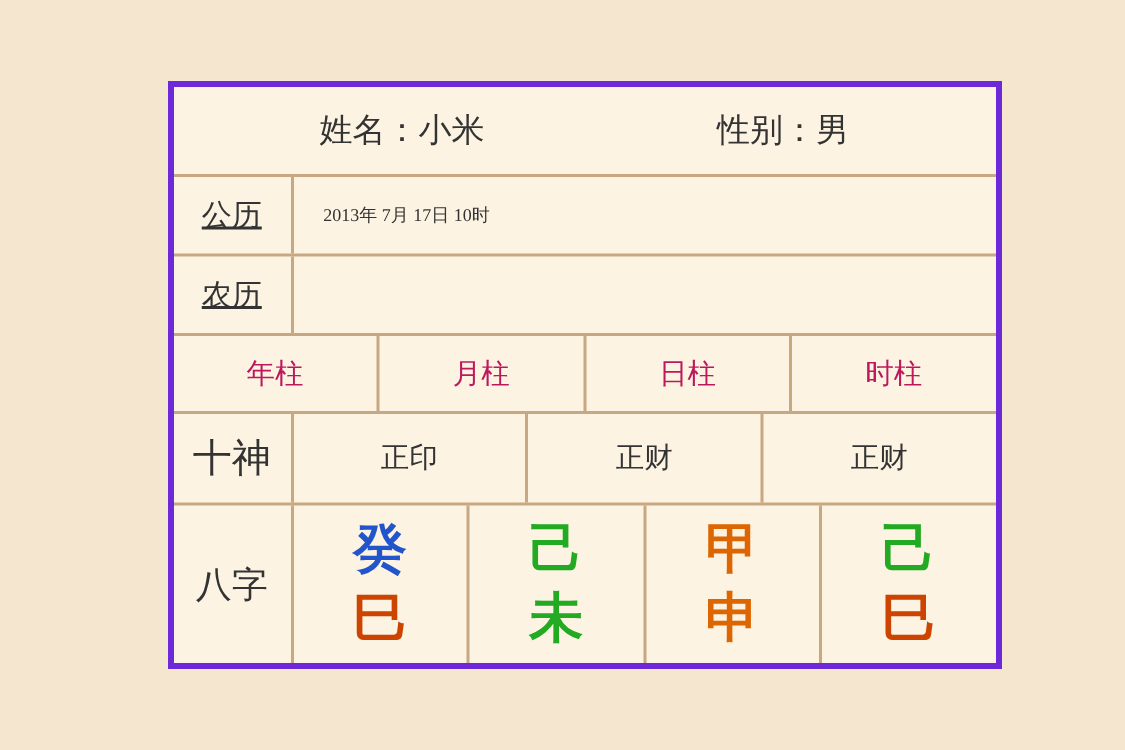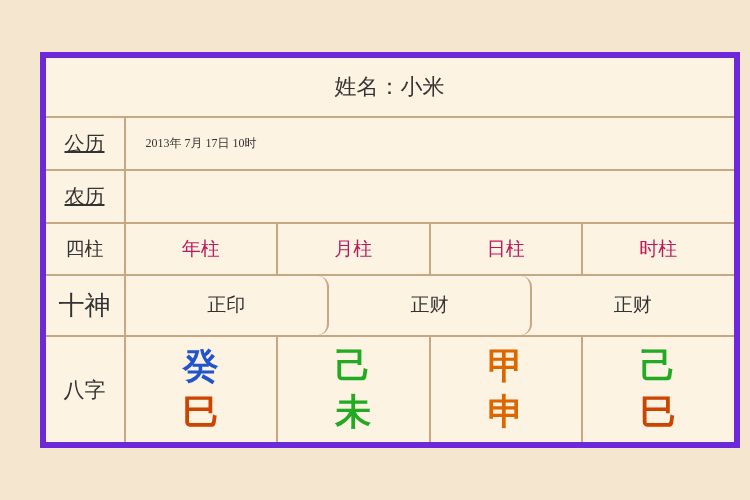--- a/index.html
+++ b/index.html
@@ -12,23 +12,23 @@
       width: 750px;
       height: 500px;
       background-color: #f5e6d0;
       font-family: "SimSun", "STSong", serif;
       display: flex;
       align-items: center;
       justify-content: center;
     }
 
     .container {
-      width: 700px;
+      width: 556px;
       background-color: #fdf3e3;
-      border: 6px solid #6d28d9;
+      border: 4px solid #6d28d9;
       margin-left: 29px;
     }
 
     .header-row {
       display: flex;
       justify-content: space-around;
       align-items: center;
       padding: 14px 20px;
       font-size: 22px;
       color: #333;
@@ -113,38 +113,37 @@
 
     .table-data-row .data-cell {
       flex: 1;
       display: flex;
       align-items: center;
       justify-content: center;
       font-size: 19px;
       color: #333;
       border-right: 2px solid #c8a882;
       padding: 12px 4px;
-      border-radius: 11px;
     }
 
     .table-data-row .data-cell:last-child {
       border-right: none;
     }
 
     .bazi-row {
       display: flex;
     }
 
     .bazi-row .row-label {
       width: 80px;
       min-width: 80px;
       display: flex;
       align-items: center;
       justify-content: center;
-      font-size: 21px;
+      font-size: 24px;
       color: #333;
       border-right: 2px solid #c8a882;
       padding: 12px 4px;
     }
 
     .bazi-row .bazi-cell {
       flex: 1;
       display: flex;
       flex-direction: column;
       align-items: center;
@@ -170,33 +169,33 @@
     .color-green2 { color: #22aa22; }
     .color-red-brown { color: #cc4400; }
   </style>
 </head>
 <body>
 
 <div class="container">
 
   <div class="header-row">
     <span>姓名：小米</span>
+    <span>性别：男</span>
   </div>
 
   <div class="info-row">
     <div class="label-cell">公历</div>
     <div class="content-cell">2013年 7月 17日 10时</div>
   </div>
 
   <div class="info-row">
     <div class="label-cell">农历</div>
   </div>
 
   <div class="table-header-row">
-    <div class="col-label">四柱</div>
     <div class="col-cell">年柱</div>
     <div class="col-cell">月柱</div>
     <div class="col-cell">日柱</div>
     <div class="col-cell">时柱</div>
   </div>
 
   <div class="table-data-row">
     <div class="row-label">十神</div>
     <div class="data-cell">正印</div>
     <div class="data-cell">正财</div>

